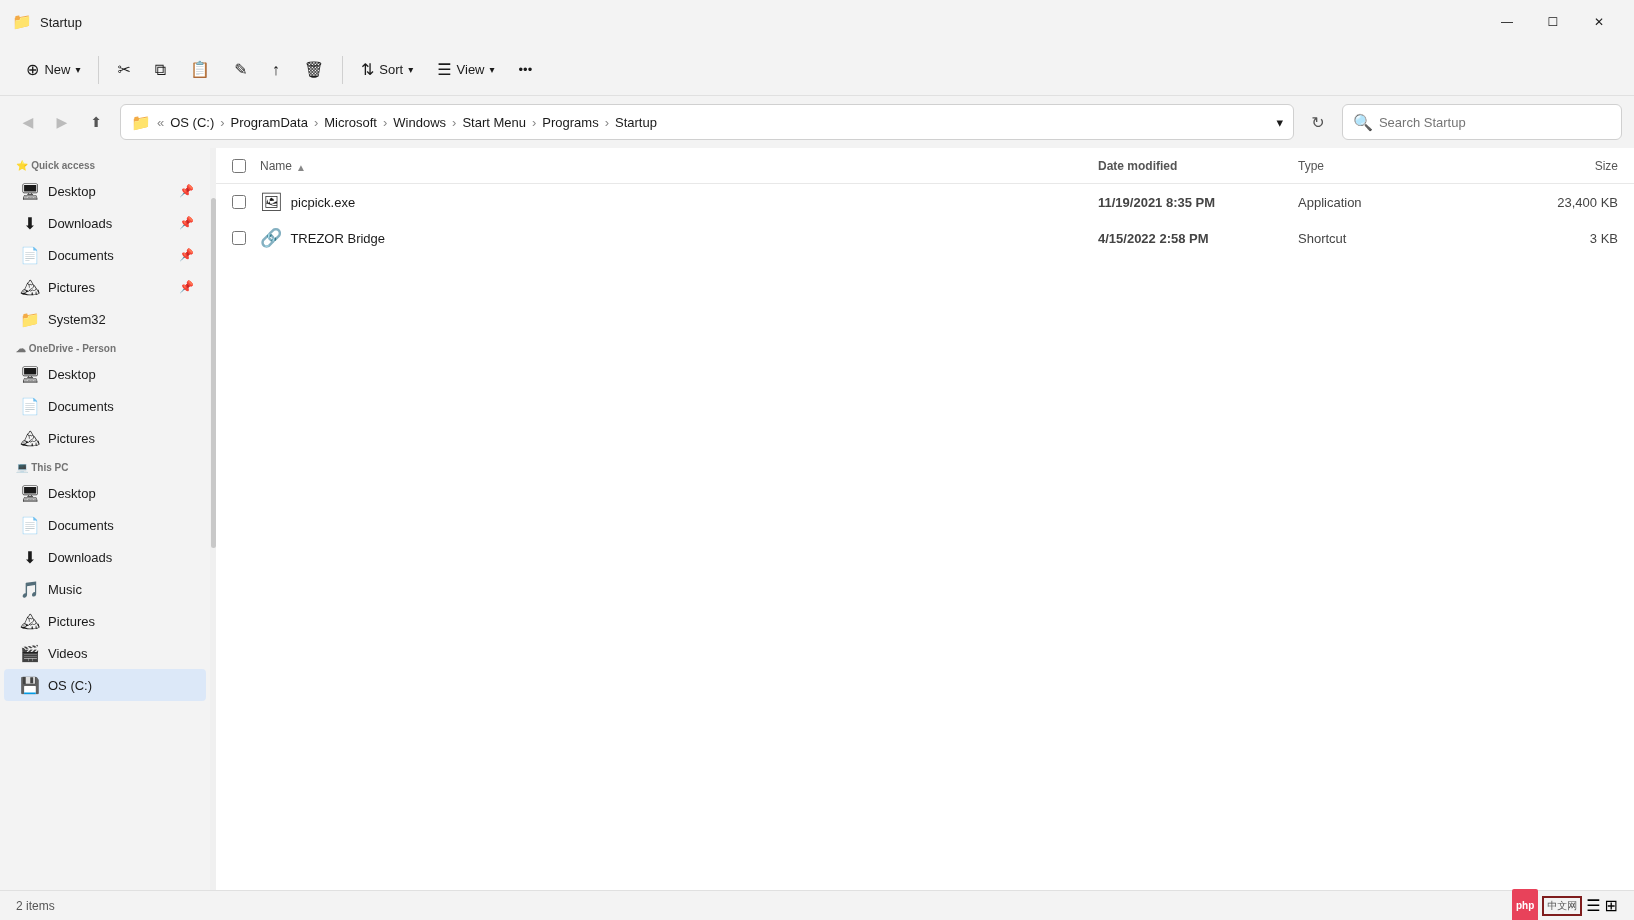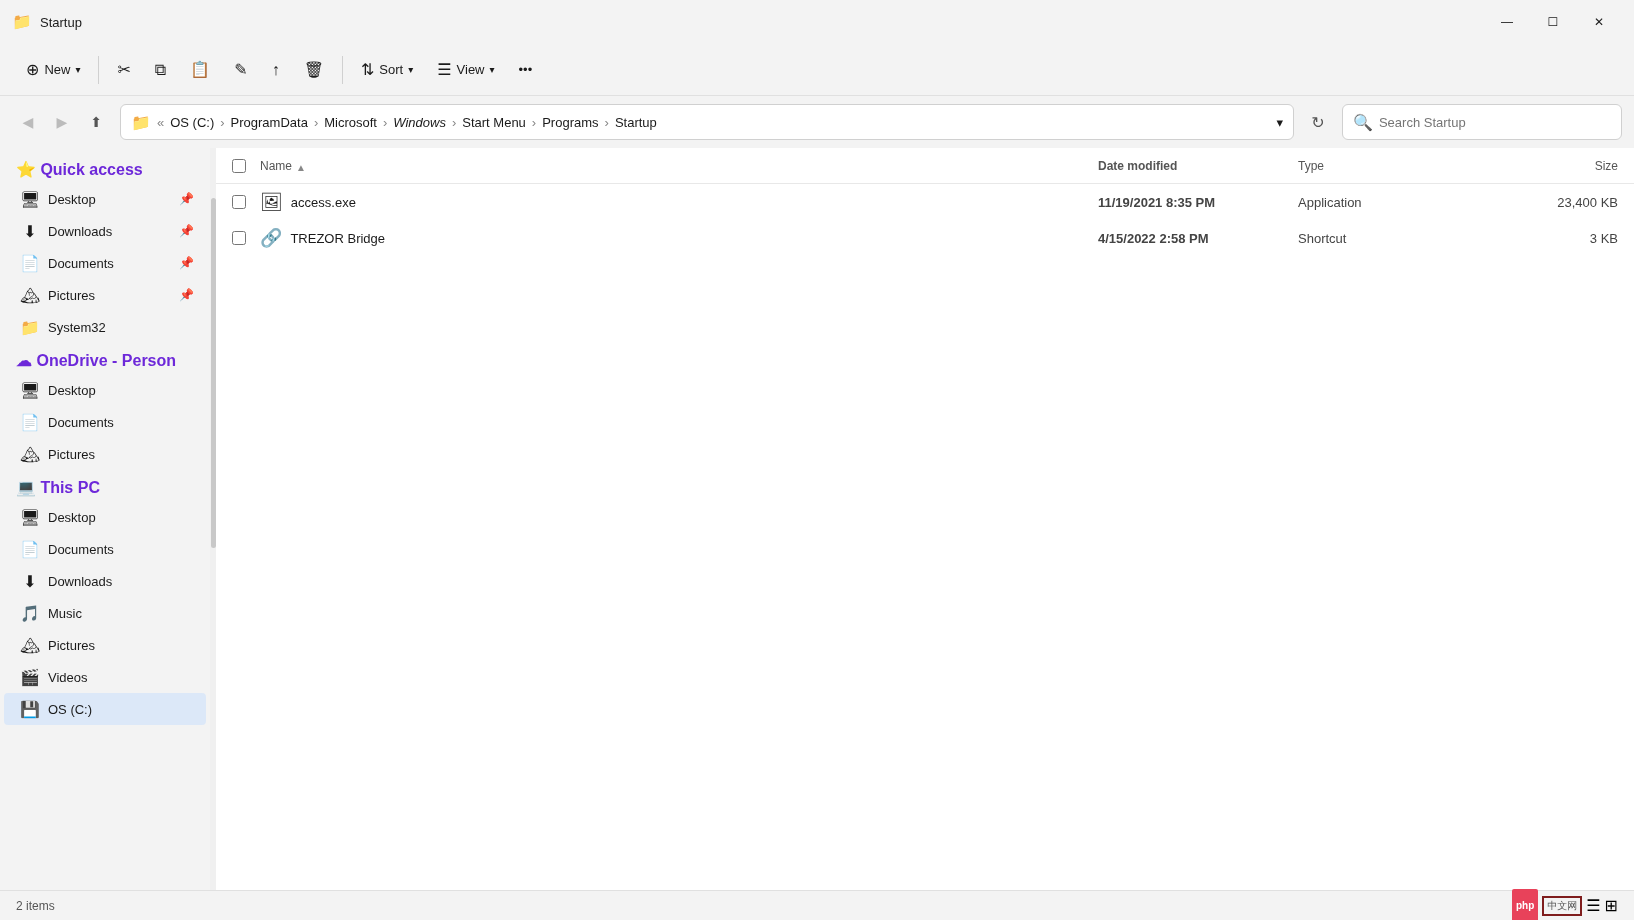--- a/index.html
+++ b/index.html
@@ -188,22 +188,22 @@
       cursor: pointer;
       font-size: 13px;
       color: #1a1a1a;
       border-radius: 4px;
       margin: 0 4px;
     }
     .sidebar-item.active { background: #dce8f8; }
     .sidebar-item .item-icon { font-size: 16px; width: 20px; text-align: center; }
     .sidebar-item .pin-icon { margin-left: auto; font-size: 12px; color: #888; }
     .sidebar-section-header {
-      font-size: 16px;
-      color: #6d28d9;
+      font-size: 10px;
+      color: #737373;
       padding: 8px 16px 4px;
       font-weight: 600;
     }
 
     
     .file-pane {
       flex: 1;
       background: white;
       display: flex;
       flex-direction: column;
@@ -348,21 +348,21 @@
   </div>
   <div class="address-bar">
     <span class="folder-icon">📁</span>
     <span class="breadcrumb-sep">«</span>
     <span style="cursor:pointer; color:#1a1a1a;">OS (C:)</span>
     <span class="breadcrumb-sep">›</span>
     <span style="cursor:pointer;">ProgramData</span>
     <span class="breadcrumb-sep">›</span>
     <span style="cursor:pointer;">Microsoft</span>
     <span class="breadcrumb-sep">›</span>
-    <span style="cursor:pointer;font-style:italic;">Windows</span>
+    <span style="cursor:pointer;">Windows</span>
     <span class="breadcrumb-sep">›</span>
     <span style="cursor:pointer;">Start Menu</span>
     <span class="breadcrumb-sep">›</span>
     <span style="cursor:pointer;">Programs</span>
     <span class="breadcrumb-sep">›</span>
     <span style="cursor:pointer; font-weight:500;">Startup</span>
     <span style="margin-left:auto;">▾</span>
   </div>
   <button class="address-refresh">↻</button>
   <div class="search-box">
@@ -479,21 +479,21 @@
     </div>
 
     <div class="file-rows">
 
       <div class="file-row">
         <div class="col-checkbox">
           <input type="checkbox" style="width: 14px; height: 14px;">
         </div>
         <div class="col-name">
           <span class="file-icon">🖼</span>
-          <span>access.exe</span>
+          <span>picpick.exe</span>
         </div>
         <div class="col-date">11/19/2021 8:35 PM</div>
         <div class="col-type">Application</div>
         <div class="col-size">23,400 KB</div>
       </div>
 
       <div class="file-row">
         <div class="col-checkbox">
           <input type="checkbox" style="width: 14px; height: 14px;">
         </div>

